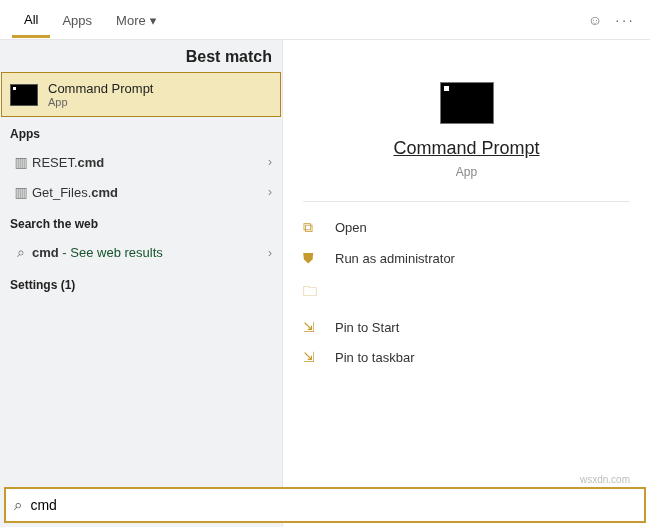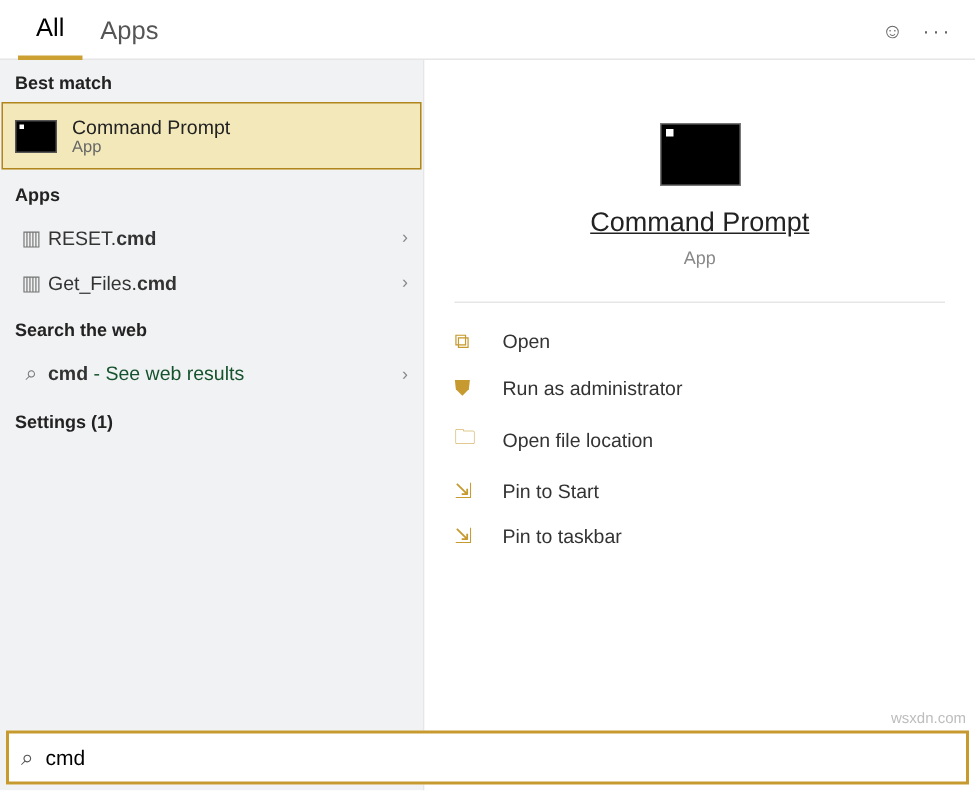--- a/index.html
+++ b/index.html
@@ -1,31 +1,31 @@
 <!DOCTYPE html>
 <html><head>
   <meta charset="utf-8">
   <style>
     * { margin: 0; padding: 0; box-sizing: border-box; font-family: "Segoe UI", Arial, sans-serif; }
     body { width: 650px; height: 527px; background: #ffffff; display: flex; flex-direction: column; position: relative; }
 
     
     .tabs { display: flex; align-items: center; height: 40px; padding: 0 10px 0 12px; border-bottom: 1px solid #e6e6e6; }
-    .tab { padding: 10px 12px 8px; font-size: 17px; color: #555; cursor: pointer; display:flex; align-items:center; gap:4px;}
+    .tab { padding: 10px 12px 8px; font-size: 13px; color: #555; cursor: pointer; display:flex; align-items:center; gap:4px;}
     .tab.active { color: #000; border-bottom: 3px solid #cda034; font-weight:500;}
     .tab-spacer { flex: 1; }
     .top-icon { width: 30px; text-align: center; color:#666; font-size:14px; cursor:pointer;}
     .dots { letter-spacing: 2px; }
 
     
     .main { flex:1; display:flex; min-height:0; }
     .left { width: 283px; background:#f1f2f3; border-right:1px solid #e6e6e6; display:flex; flex-direction:column;}
     .right { flex:1; background:#fff; padding: 24px 20px 0 20px;}
 
-    .section-hdr { font-size:12px; font-weight:600; color:#222; padding:8px 10px 6px;}
+    .section-hdr { font-size:16px; font-weight:600; color:#222; padding:8px 10px 6px;text-align:right;}
     .best-match { margin:0 1px; border:1px solid #b0851e; background:#f3e8b9; padding:8px; display:flex; align-items:center; gap:10px;}
     .cmd-thumb { width:28px; height:22px; background:#000; border:1px solid #555; position:relative;}
     .cmd-thumb::before{content:""; position:absolute; left:2px; top:2px; width:3px; height:3px; background:#fff;}
     .best-match .title { font-size:13px; color:#222;}
     .best-match .sub { font-size:11px; color:#666;}
 
     .list-item { display:flex; align-items:center; padding:7px 10px; font-size:13px; color:#333; cursor:pointer; position:relative;}
     .list-item .li-icon { width:22px; text-align:center; color:#777; font-size:14px;}
     .list-item .chev { position:absolute; right:10px; color:#888; font-size:12px;}
     .section-label { font-size:12px; font-weight:600; color:#222; padding:10px 10px 6px;}
@@ -38,29 +38,33 @@
     .preview-sub { text-align:center; font-size:12px; color:#888; margin:6px 0 22px;}
     .r-sep { border-top:1px solid #e6e6e6; margin-bottom:10px;}
     .action { display:flex; align-items:center; gap:14px; padding:7px 0; font-size:13px; color:#333; cursor:pointer;}
     .action .a-icon { width:18px; color:#c79a2f; font-size:14px;}
 
     
     .searchbar { position:absolute; left:4px; right:4px; bottom:4px; height:36px; border:2px solid #c79a2f; background:#fff; display:flex; align-items:center; padding:0 8px;}
     .search-icon { color:#555; font-size:15px; margin-right:8px;}
     .search-input { flex:1; border:none; outline:none; font-size:14px;}
 
-    .watermark { position:absolute; right:6px; bottom:42px; font-size:10px; color:#bdbdbd;}
+    .watermark { position:absolute; right:20px; bottom:42px; font-size:10px; color:#bdbdbd;}
     strong { font-weight:600; }
   </style>
 </head>
 <body>
 
 <div class="tabs">
   <div class="tab active">All</div>
   <div class="tab">Apps</div>
+  <div class="tab">
+    <span>More</span>
+      <span>▾</span>
+  </div>
   <div class="tab-spacer"></div>
   <div class="top-icon">☺</div>
   <div class="top-icon dots">···</div>
 </div>
 
 <div class="main">
   <div class="left">
     <div class="section-hdr">Best match</div>
     <div class="best-match">
       <div class="cmd-thumb"></div>
@@ -100,21 +104,20 @@
     <div class="action">
         <span class="a-icon">⧉</span>
         <span>Open</span>
       </div>
     <div class="action">
         <span class="a-icon">⛊</span>
         <span>Run as administrator</span>
       </div>
     <div class="action">
         <span class="a-icon">🗀</span>
-        <span>Open file location</span>
       </div>
     <div class="action">
         <span class="a-icon">⇲</span>
         <span>Pin to Start</span>
       </div>
     <div class="action">
         <span class="a-icon">⇲</span>
         <span>Pin to taskbar</span>
       </div>
   </div>

